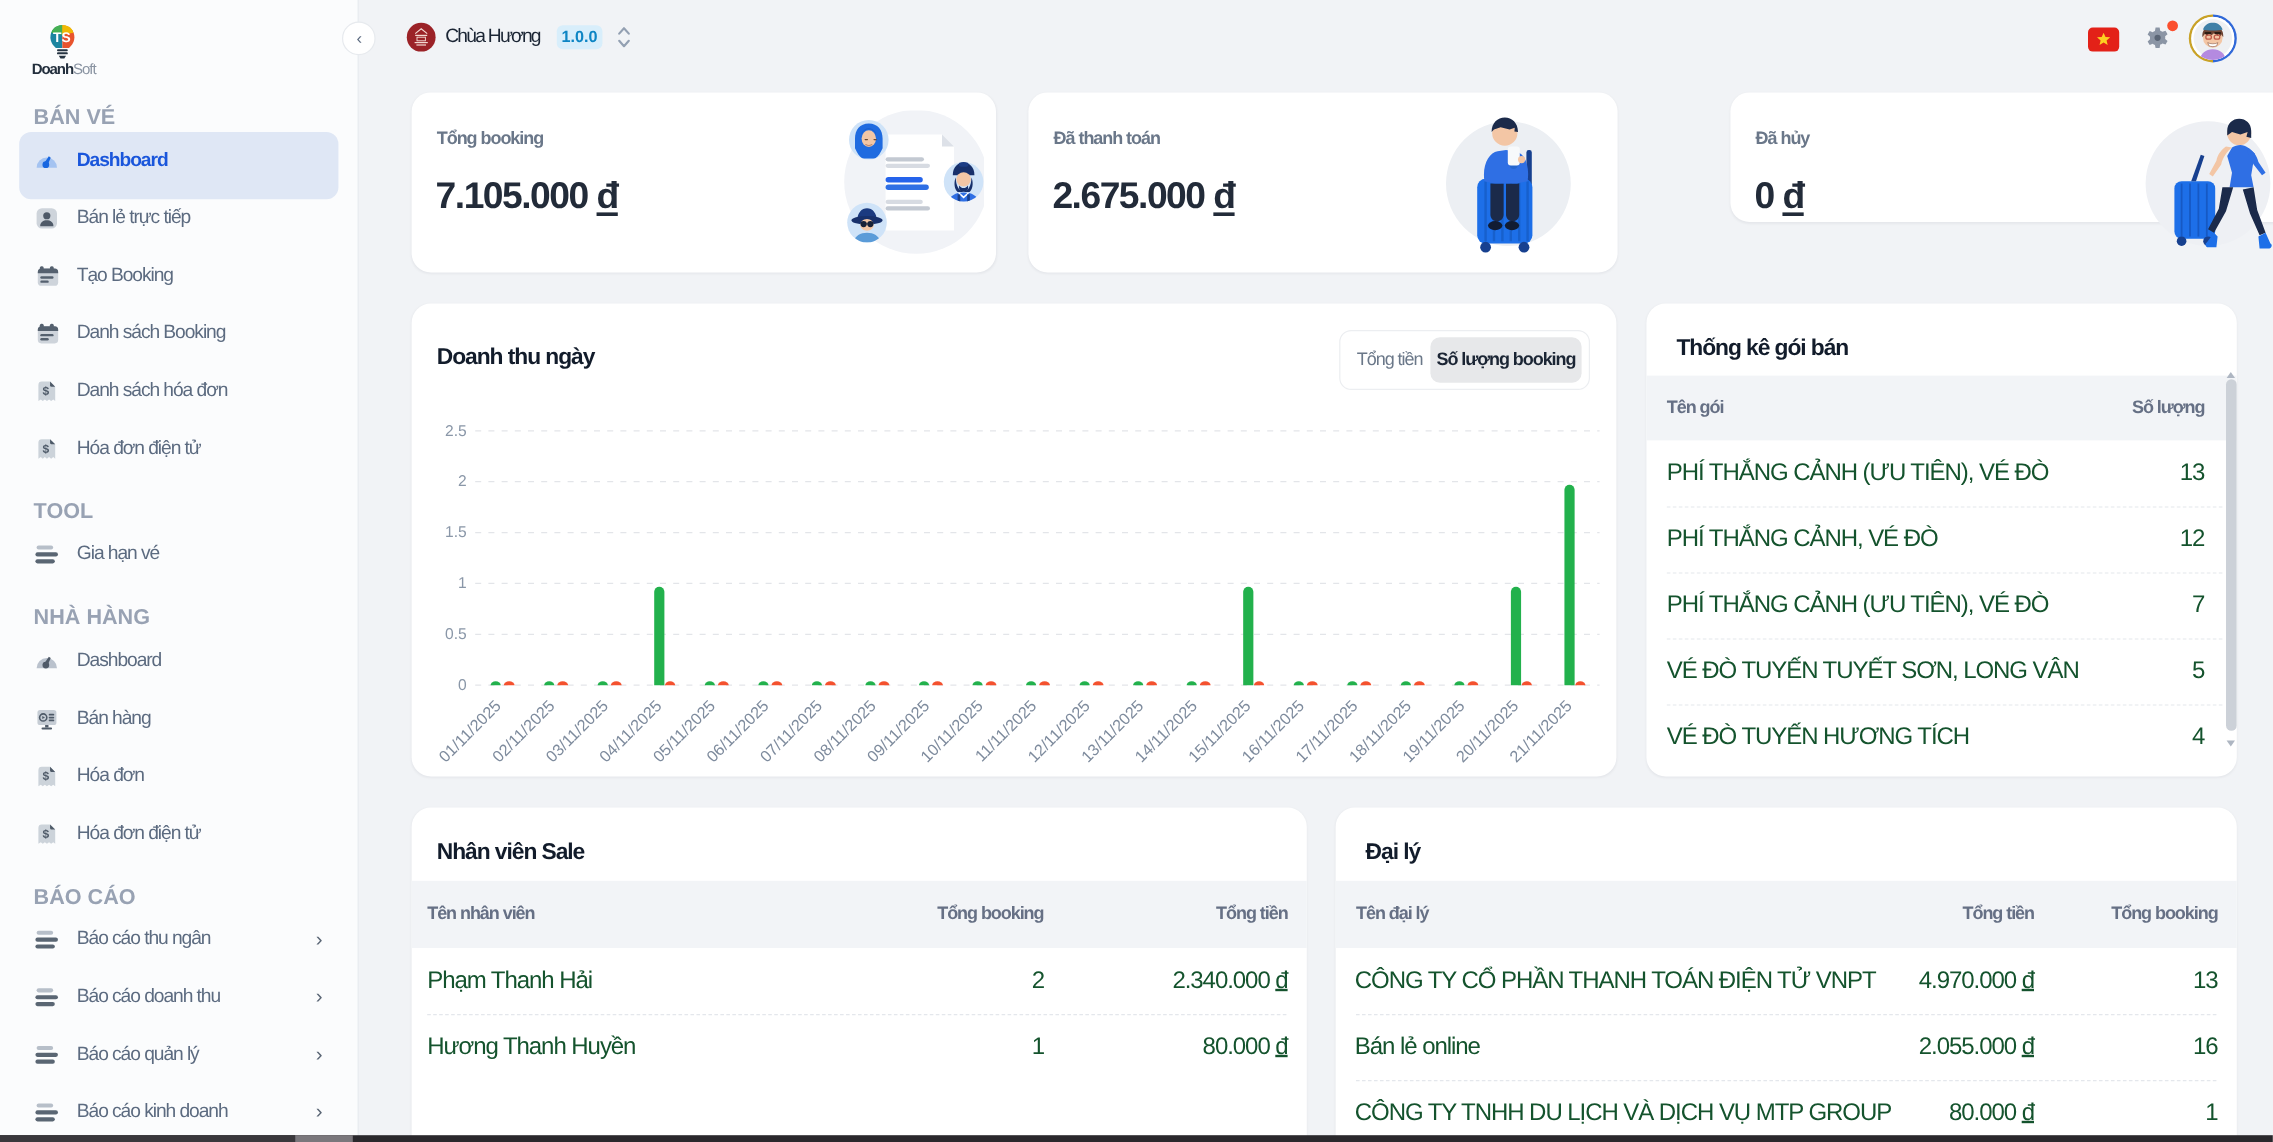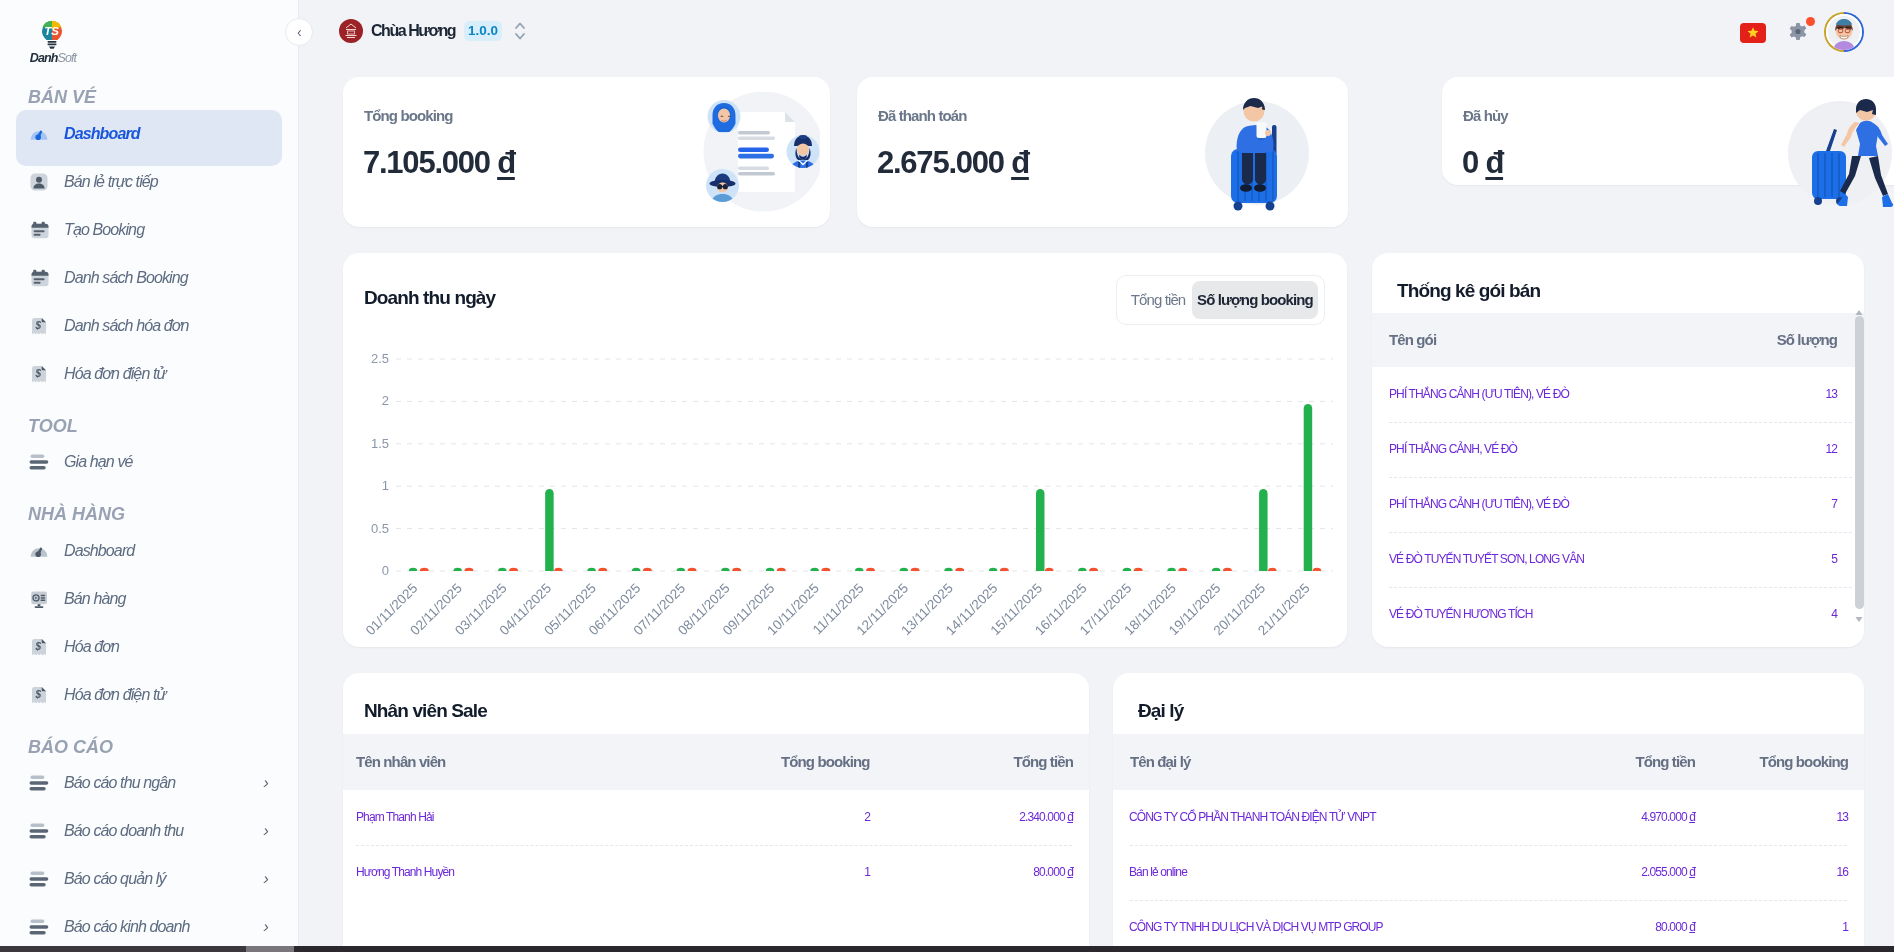--- a/index.html
+++ b/index.html
@@ -1,38 +1,38 @@
 <!DOCTYPE html>
 <html><head>
 <meta charset="utf-8">
 <style>
 * { margin:0; padding:0; box-sizing:border-box; }
 html,body { width:1894px; height:952px; overflow:hidden; font-family:"Liberation Sans", sans-serif; background:#f1f3f6; letter-spacing:-.055em; }
 svg text { letter-spacing:normal; }
 .abs { position:absolute; }
 
-#sidebar { position:absolute; left:0; top:0; width:299px; height:952px; background:#fbfcfd; border-right:1px solid #e7eaee;font-style:italic; }
+#sidebar { position:absolute; left:0; top:0; width:299px; height:952px; background:#fbfcfd; border-right:1px solid #e7eaee; }
 .seclabel { position:absolute; left:28px; font-size:18px; font-weight:bold; color:#98a2b3; letter-spacing:0; }
 .mi { position:absolute; left:16px; width:266px; height:56px; }
 .mi .ic { position:absolute; left:13px; top:14px; width:20px; height:20px; }
 .mi .tx { position:absolute; left:48px; top:0; line-height:48px; font-size:16px; color:#5c6b80; white-space:nowrap; }
 .mi .chev { position:absolute; right:14px; top:0; line-height:48px; font-size:17px; color:#5a6675; }
 .mi.sel { background:#dfe7f5; border-radius:10px; }
 .mi.sel .tx { color:#1a56db; font-weight:bold; }
 
 #collapse { position:absolute; left:285px; top:18px; width:28px; height:28px; border-radius:50%; background:#fff; border:1px solid #e7eaee; color:#5c6b80; text-align:center; line-height:26px; font-size:14px; }
 
 .card { position:absolute; background:#fff; border-radius:16px; box-shadow:0 1px 2px rgba(16,24,40,.05); }
 .statlabel { position:absolute; left:21px; top:30px; font-size:15px; font-weight:bold; color:#6a7789; }
 .statval { position:absolute; left:20px; top:68px; font-size:31px; font-weight:800; color:#222b39; letter-spacing:-.04em; }
 .statval u { text-decoration-thickness:2.5px; text-underline-offset:4px; }
 .cardtitle { font-size:19px; font-weight:bold; color:#121c2b; }
 
 .thead { position:absolute; left:0; right:0; background:#f2f4f7; color:#667085; font-size:15px; font-weight:bold; }
-.trow { position:absolute; left:0; right:0; color:#6d28d9; font-size:12px; }
+.trow { position:absolute; left:0; right:0; color:#14532d; font-size:20px; }
 .dashline { position:absolute; left:0; right:0; border-top:1px dashed #e4e7ec; }
 
 #hscroll { position:absolute; left:0; bottom:0; width:1894px; height:6px; background:#2a282c; }
 #hscroll .seg { position:absolute; left:0; top:0; width:246px; height:6px; background:#3a383c; }
 #hthumb { position:absolute; left:246px; top:0; width:48px; height:6px; background:#7a777c; }
 </style>
 </head>
 <body>
 <div id="sidebar">
   <svg class="abs" style="left:40px;top:20px" width="24" height="30" viewBox="0 0 24 30">
@@ -40,21 +40,21 @@
     <path d="M12 1a10 10 0 0 1 10 10c0 4.2-2.5 7-4.5 9H12z" fill="#e8542e"></path>
     <path d="M12 1a10 10 0 0 0-9.3 6.3L12 9z" fill="#3fae4a"></path>
     <path d="M12 1a10 10 0 0 1 9.3 6.3L12 9z" fill="#f2b705"></path>
     <path d="M3.5 5.5A10 10 0 0 1 12 1v8z" fill="#45b054"></path>
     <path d="M20.5 5.5A10 10 0 0 0 12 1v8z" fill="#f0b904"></path>
     <text x="11.6" y="15" font-size="11.5" font-weight="bold" fill="#fff" text-anchor="middle" font-family="Liberation Sans">TS</text>
     <rect x="7.5" y="21" width="9" height="1.7" rx="0.8" fill="#253341"></rect>
     <rect x="7.5" y="23.6" width="9" height="1.7" rx="0.8" fill="#253341"></rect>
     <path d="M9 26.5h6l-1.4 2.2h-3.2z" fill="#253341"></path>
   </svg>
-  <div class="abs" style="left:18px;top:51px;width:70px;text-align:center;font-size:12.5px;color:#232f3d"><b>Danh</b><span style="color:#8a94a2">Soft</span></div>
+  <div class="abs" style="left:18px;top:51px;width:70px;text-align:center;font-size:12.5px;color:#232f3d"><b>Doanh</b><span style="color:#8a94a2">Soft</span></div>
 
   <div class="seclabel" style="top:87px">BÁN VÉ</div>
   <div class="mi sel" style="top:110px">
     <svg class="ic" viewBox="0 0 20 20">
         <path d="M1.5 15.8a8.5 8.5 0 1 1 17 0z" fill="#a4c3f1"></path>
         <circle cx="9.2" cy="13.2" r="2.8" fill="#1766e0"></circle>
         <path d="M7.9 11.9l3.8-5.6 1.6 1.1-2.7 6.1z" fill="#1766e0"></path>
       </svg>
     <div class="tx">Dashboard</div>
   </div>
@@ -195,21 +195,21 @@
 <div id="main">
 
   <div class="abs" style="left:339px;top:19px;width:24px;height:24px;border-radius:50%;background:#9b2227"></div>
   <svg class="abs" style="left:339px;top:19px" width="24" height="24" viewBox="0 0 24 24">
     <path d="M7 9l5-4 5 4" stroke="#f3d9d2" stroke-width="1" fill="none"></path>
     <rect x="7" y="10" width="10" height="1" fill="#f3d9d2"></rect>
       <rect x="8.5" y="12" width="7" height="3" fill="none" stroke="#f3d9d2" stroke-width=".8"></rect>
     <rect x="6.5" y="16" width="11" height="1" fill="#f3d9d2"></rect>
       <rect x="8" y="18" width="8" height="1" fill="#f3d9d2"></rect>
   </svg>
-  <div class="abs" style="left:371px;top:22px;font-size:16px;font-weight:bold;color:#1b2534;letter-spacing:-.09em">Chùa Hương</div>
+  <div class="abs" style="left:371px;top:22px;font-size:16px;font-weight:normal;color:#1b2534;letter-spacing:-.09em">Chùa Hương</div>
   <div class="abs" style="left:464px;top:21px;width:38px;height:20px;background:#d8eefb;border-radius:5px;text-align:center;line-height:20px;font-size:13.5px;font-weight:bold;color:#0d85c4;letter-spacing:0">1.0.0</div>
   <svg class="abs" style="left:513px;top:20px" width="14" height="22" viewBox="0 0 14 22">
       <path d="M3 8l4-4.5L11 8" stroke="#93a0b2" stroke-width="1.8" fill="none" stroke-linecap="round" stroke-linejoin="round"></path>
       <path d="M3 14l4 4.5L11 14" stroke="#93a0b2" stroke-width="1.8" fill="none" stroke-linecap="round" stroke-linejoin="round"></path>
     </svg>
   <div class="abs" style="left:1740px;top:23px;width:26px;height:20px;background:#e32118;border-radius:4px"></div>
   <svg class="abs" style="left:1740px;top:23px" width="26" height="20" viewBox="0 0 26 20">
       <path d="M13 4.2l1.6 3.6 3.9.3-3 2.6.9 3.8L13 12.4l-3.4 2.1.9-3.8-3-2.6 3.9-.3z" fill="#fdd021"></path>
     </svg>
   <svg class="abs" style="left:1786px;top:21px" width="24" height="24" viewBox="0 0 24 24">

